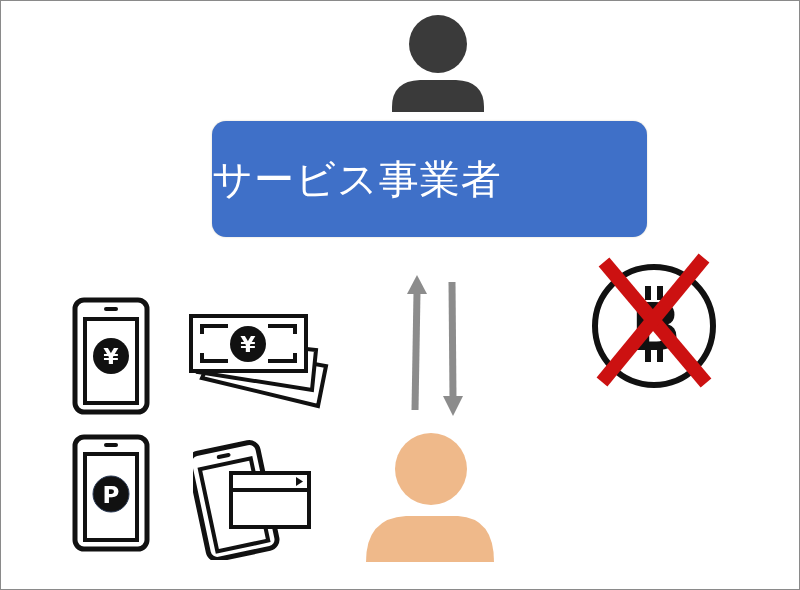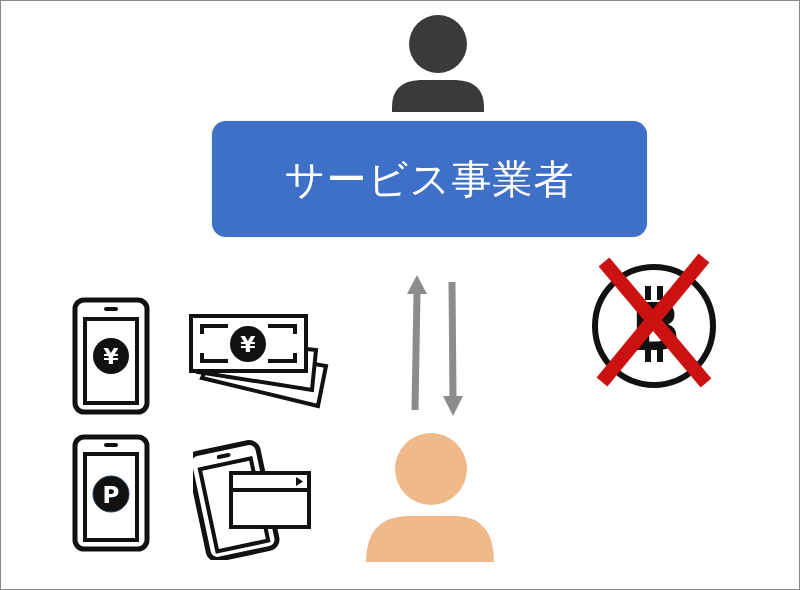--- a/index.html
+++ b/index.html
@@ -2,21 +2,21 @@
 <html><head>
 <meta charset="utf-8">
 <style>
   html, body { margin: 0; padding: 0; background: #fff; }
   body { width: 800px; height: 590px; position: relative; overflow: hidden; font-family: "DejaVu Sans", sans-serif; }
   .frame { position: absolute; left: 0; top: 0; width: 798px; height: 588px; border: 1px solid #8a8a8a; }
   .abs { position: absolute; }
   .provider-box {
     position: absolute; left: 212px; top: 121px; width: 435px; height: 116px;
     background: #3f70c8; border-radius: 14px; box-shadow: 0 0 2px #d8d2c0;
-    display: flex; align-items: center; justify-content: center;
+    display: flex; align-items: center; 
   }
   .provider-label { color: #fff; font-size: 40px; letter-spacing: 1px; }
   svg { display: block; }
 </style>
 </head>
 <body>
 
 <div class="frame"></div>
 
 <div class="abs" style="left:390px;top:15px;">

